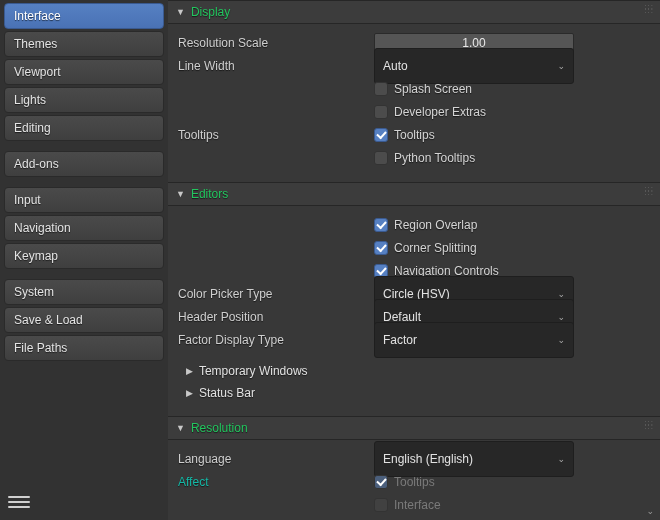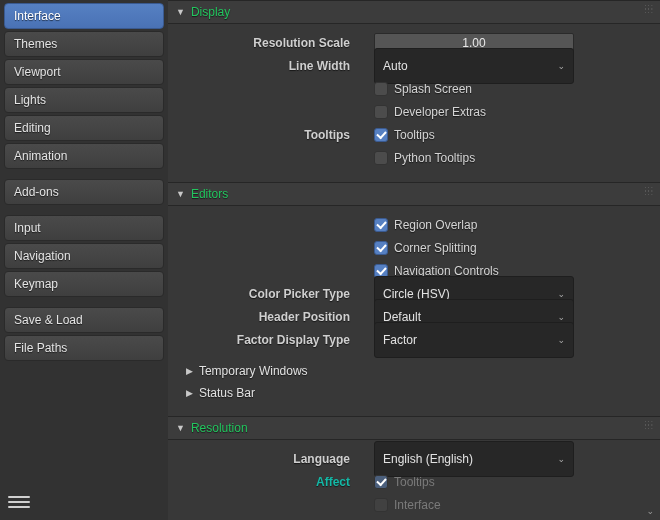--- a/index.html
+++ b/index.html
@@ -14,21 +14,21 @@
 .hamburger span { height: 2px; background: #d0d0d0; border-radius: 1px; }
 .main { flex: 1; background: #383838; overflow-y: auto; }
 .panel-head { background: #3c3c3c; height: 24px; display: flex; align-items: center; padding: 0 8px; border-top: 1px solid #262626; border-bottom: 1px solid #262626; position: relative; }
 .tri { margin-right: 6px; font-size: 9px; color: #c8c8c8; display:inline-block; }
 .tri.down { }
 .tri.right { }
 .panel-title { text-shadow: 0 1px 1px rgba(0,0,0,.6); color: #22c55e; }
 .panel-grip { position: absolute; right: 6px; top: 4px; color: #6a6a6a; letter-spacing: 1px; font-size: 8px; line-height: 4px; }
 .panel-body { background: #383838; padding: 8px 10px 12px 10px; }
 .row { display: flex; align-items: center; height: 22px; margin-bottom: 1px; }
-.row-label { width: 196px; text-align: right; padding-right: 24px; color: #cfcfcf; text-shadow: 0 1px 1px rgba(0,0,0,.6); font-weight: bold; }
+.row-label { width: 196px; padding-right: 24px; color: #cfcfcf; text-shadow: 0 1px 1px rgba(0,0,0,.6); }
 .row-label.dim { color: #14b8a6; }
 .row-field { flex: 1; display: flex; align-items: center; max-width: 200px; }
 .num-field { flex: 1; background: #555; border-radius: 2px; height: 20px; display: flex; align-items: center; justify-content: center; color: #e8e8e8; border: 1px solid #2a2a2a; }
 .select { flex: 1; background: #272727; border-radius: 3px; height: 36px; display: flex; align-items: center; padding: 0 8px; color: #e2e2e2; border: 1px solid #1e1e1e; justify-content: space-between; cursor: pointer; }
 .select .chev { font-size: 9px; color: #aaa; }
 .check { width: 14px; height: 14px; border-radius: 3px; margin-right: 6px; display: inline-flex; align-items: center; justify-content: center; flex-shrink: 0; }
 .check.off { background: #4c4c4c; border: 1px solid #333; }
 .check.on { background: #5680c2; border: 1px solid #3a5a90; }
 .check.on::after { content: ""; width: 7px; height: 4px; border-left: 2px solid #fff; border-bottom: 2px solid #fff; transform: rotate(-48deg); margin-top: -2px; }
 .check.dim { background: #414141; border: 1px solid #333; }
@@ -44,31 +44,31 @@
 <body>
 
 <div class="root">
   <div class="sidebar">
     <div class="side-group">
       <div class="side-item active">Interface</div>
       <div class="side-item">Themes</div>
       <div class="side-item">Viewport</div>
       <div class="side-item">Lights</div>
       <div class="side-item">Editing</div>
-      <div class="side-item">Animation</div>
     </div>
     <div class="side-group">
       <div class="side-item">Add-ons</div>
     </div>
     <div class="side-group">
       <div class="side-item">Input</div>
       <div class="side-item">Navigation</div>
       <div class="side-item">Keymap</div>
     </div>
     <div class="side-group">
+      <div class="side-item">System</div>
       <div class="side-item">Save &amp; Load</div>
       <div class="side-item">File Paths</div>
     </div>
     <div class="side-spacer"></div>
     <div class="hamburger">
         <span></span>
         <span></span>
         <span></span>
       </div>
   </div>

